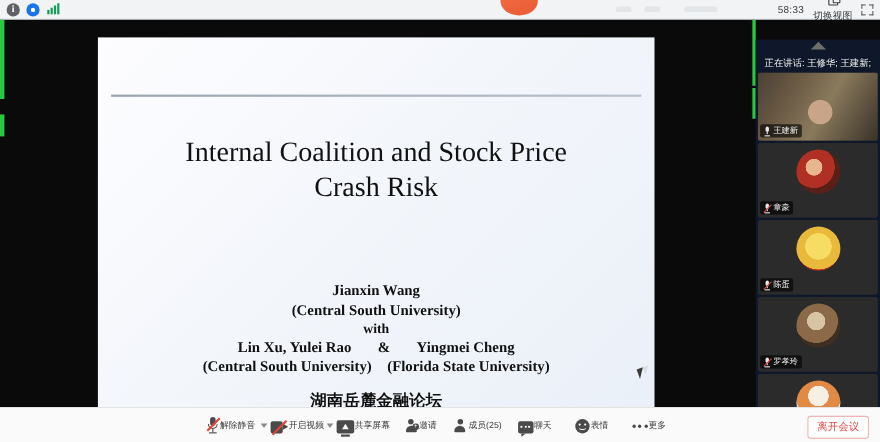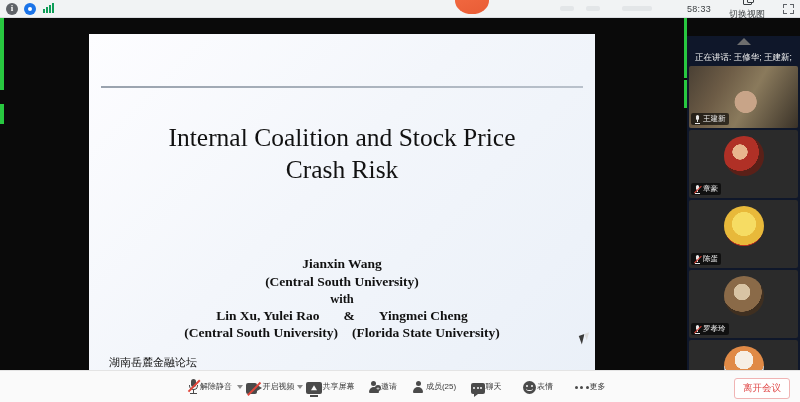--- a/index.html
+++ b/index.html
@@ -36,21 +36,21 @@
     background:linear-gradient(160deg,#f4653a,#e8542b);
     border-radius:0 0 18px 18px/0 0 14px 14px;
     opacity:.95;
   }
   .strip-ghost { position:absolute; top:6px; height:5px; background:#e3e6e8; border-radius:2px; }
 
   
   #meeting-topbar {
     position:absolute; left:0; top:0; width:800px; height:18px;
     display:flex; align-items:center; justify-content:flex-end;
-    padding-right:6px; gap:18px; pointer-events:none;
+    padding-right:6px; gap:8px; pointer-events:none;
   }
   #timer { font-size:9px; color:#3c4043; letter-spacing:.3px; }
   #switch-view { display:flex; align-items:center; gap:3px; font-size:9px; color:#3c4043;flex-direction:column; }
   .sv-glyph { width:9px; height:8px; border:1.2px solid #3c4043; border-radius:1px;
               position:relative; display:inline-block; }
   .sv-glyph::after { content:""; position:absolute; right:-3px; top:-2px; width:5px; height:5px;
                      border:1.2px solid #3c4043; border-radius:1px; background:#f1f3f4; }
   #fullscreen-icon { width:11px; height:10px; position:relative; }
   #fullscreen-icon span { position:absolute; width:4px; height:4px; border:1.2px solid #5f6368; }
   #fullscreen-icon span:nth-child(1){ left:0; top:0; border-right:0; border-bottom:0;}
@@ -92,22 +92,22 @@
     font-family:"Liberation Serif", serif; font-weight:bold; color:#111;
   }
   #auth1 { top:222px; font-size:13.5px; }
   #auth2 { top:240px; font-size:13.5px; }
   #auth3 { top:258px; font-size:12.5px; }
   #auth4 { top:274px; font-size:13.5px; }
   #auth5 { top:291px; font-size:13.5px; }
   .gap-amp { display:inline-block; width:24px; }
   .gap-uni { display:inline-block; width:14px; }
   #slide-forum {
-    position:absolute; left:20px; top:321px; width:466px; 
-    font-family:"Liberation Serif", serif; font-size:11px; color:#111; font-weight:normal;
+    position:absolute; left:20px; top:321px; width:466px; text-align:center;
+    font-family:"Liberation Serif", serif; font-size:15px; color:#111; font-weight:bold;
   }
 
   #mouse-cursor {
     position:absolute; left:580px; top:316px; width:0; height:0;
     border-left:6px solid #3a3a3a; border-right:4px solid transparent;
     border-bottom:9px solid transparent; transform:rotate(-20deg);
   }
   #mouse-cursor::after{
     content:""; position:absolute; left:0; top:0; width:0; height:0;
     border-left:5px solid #dcdcdc; border-bottom:7px solid transparent;

